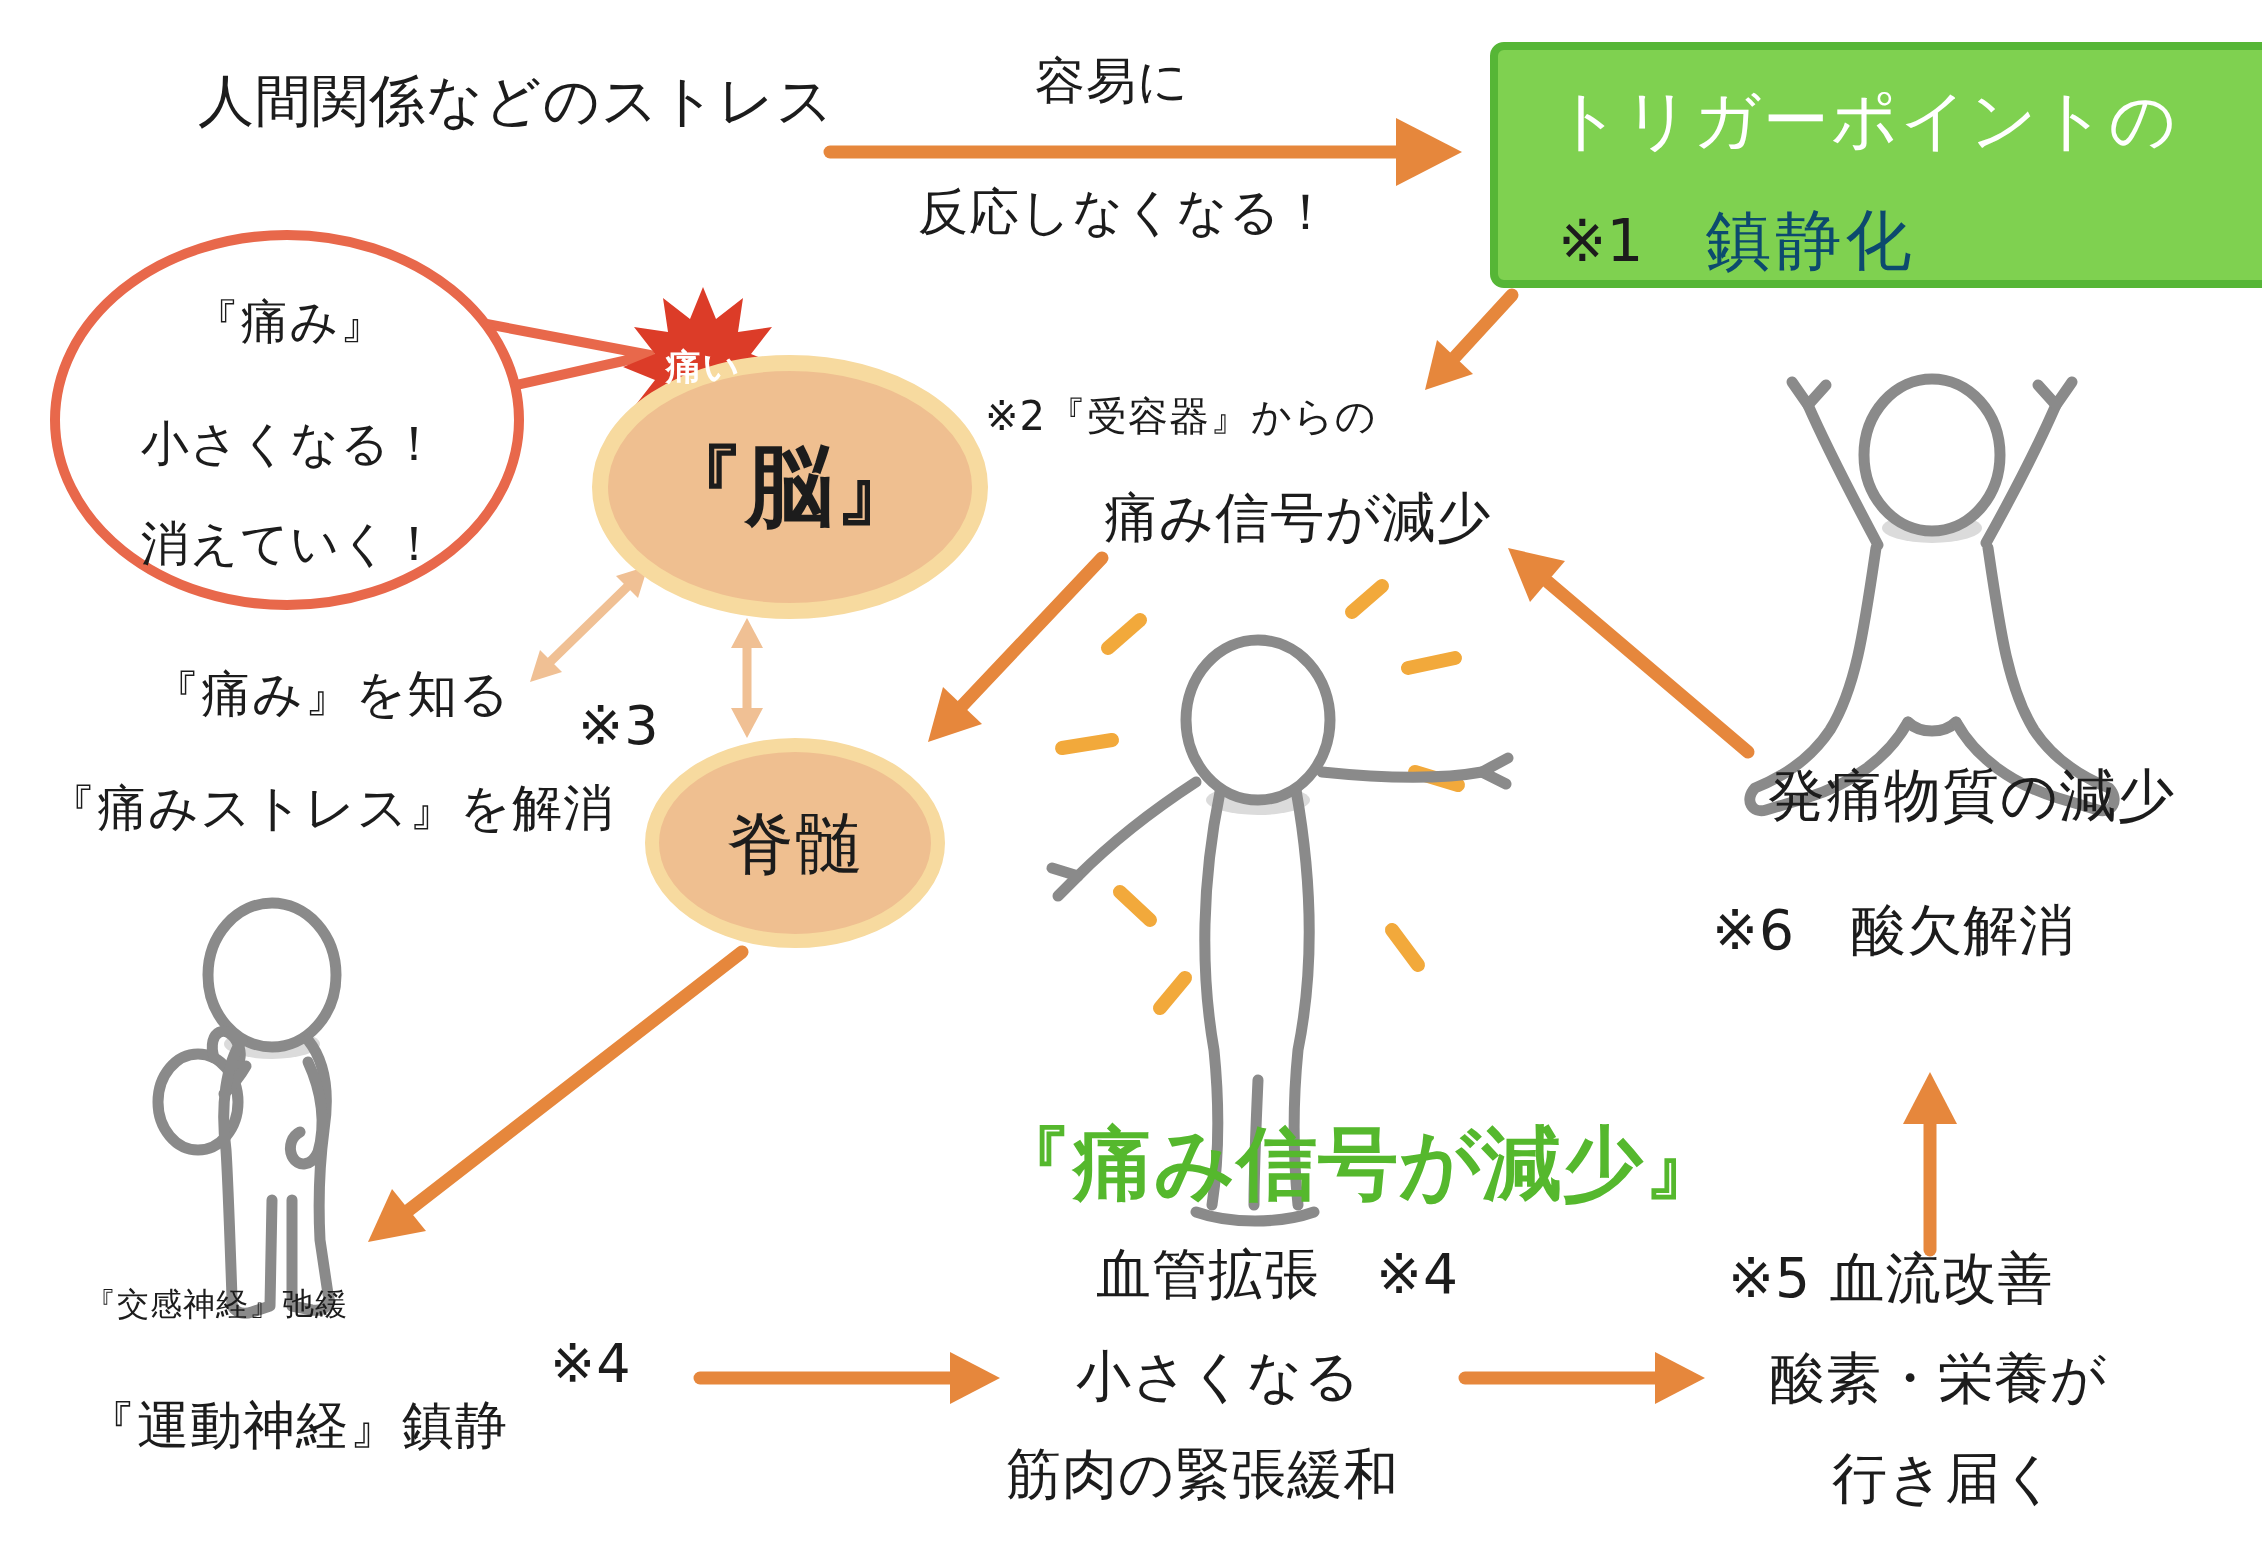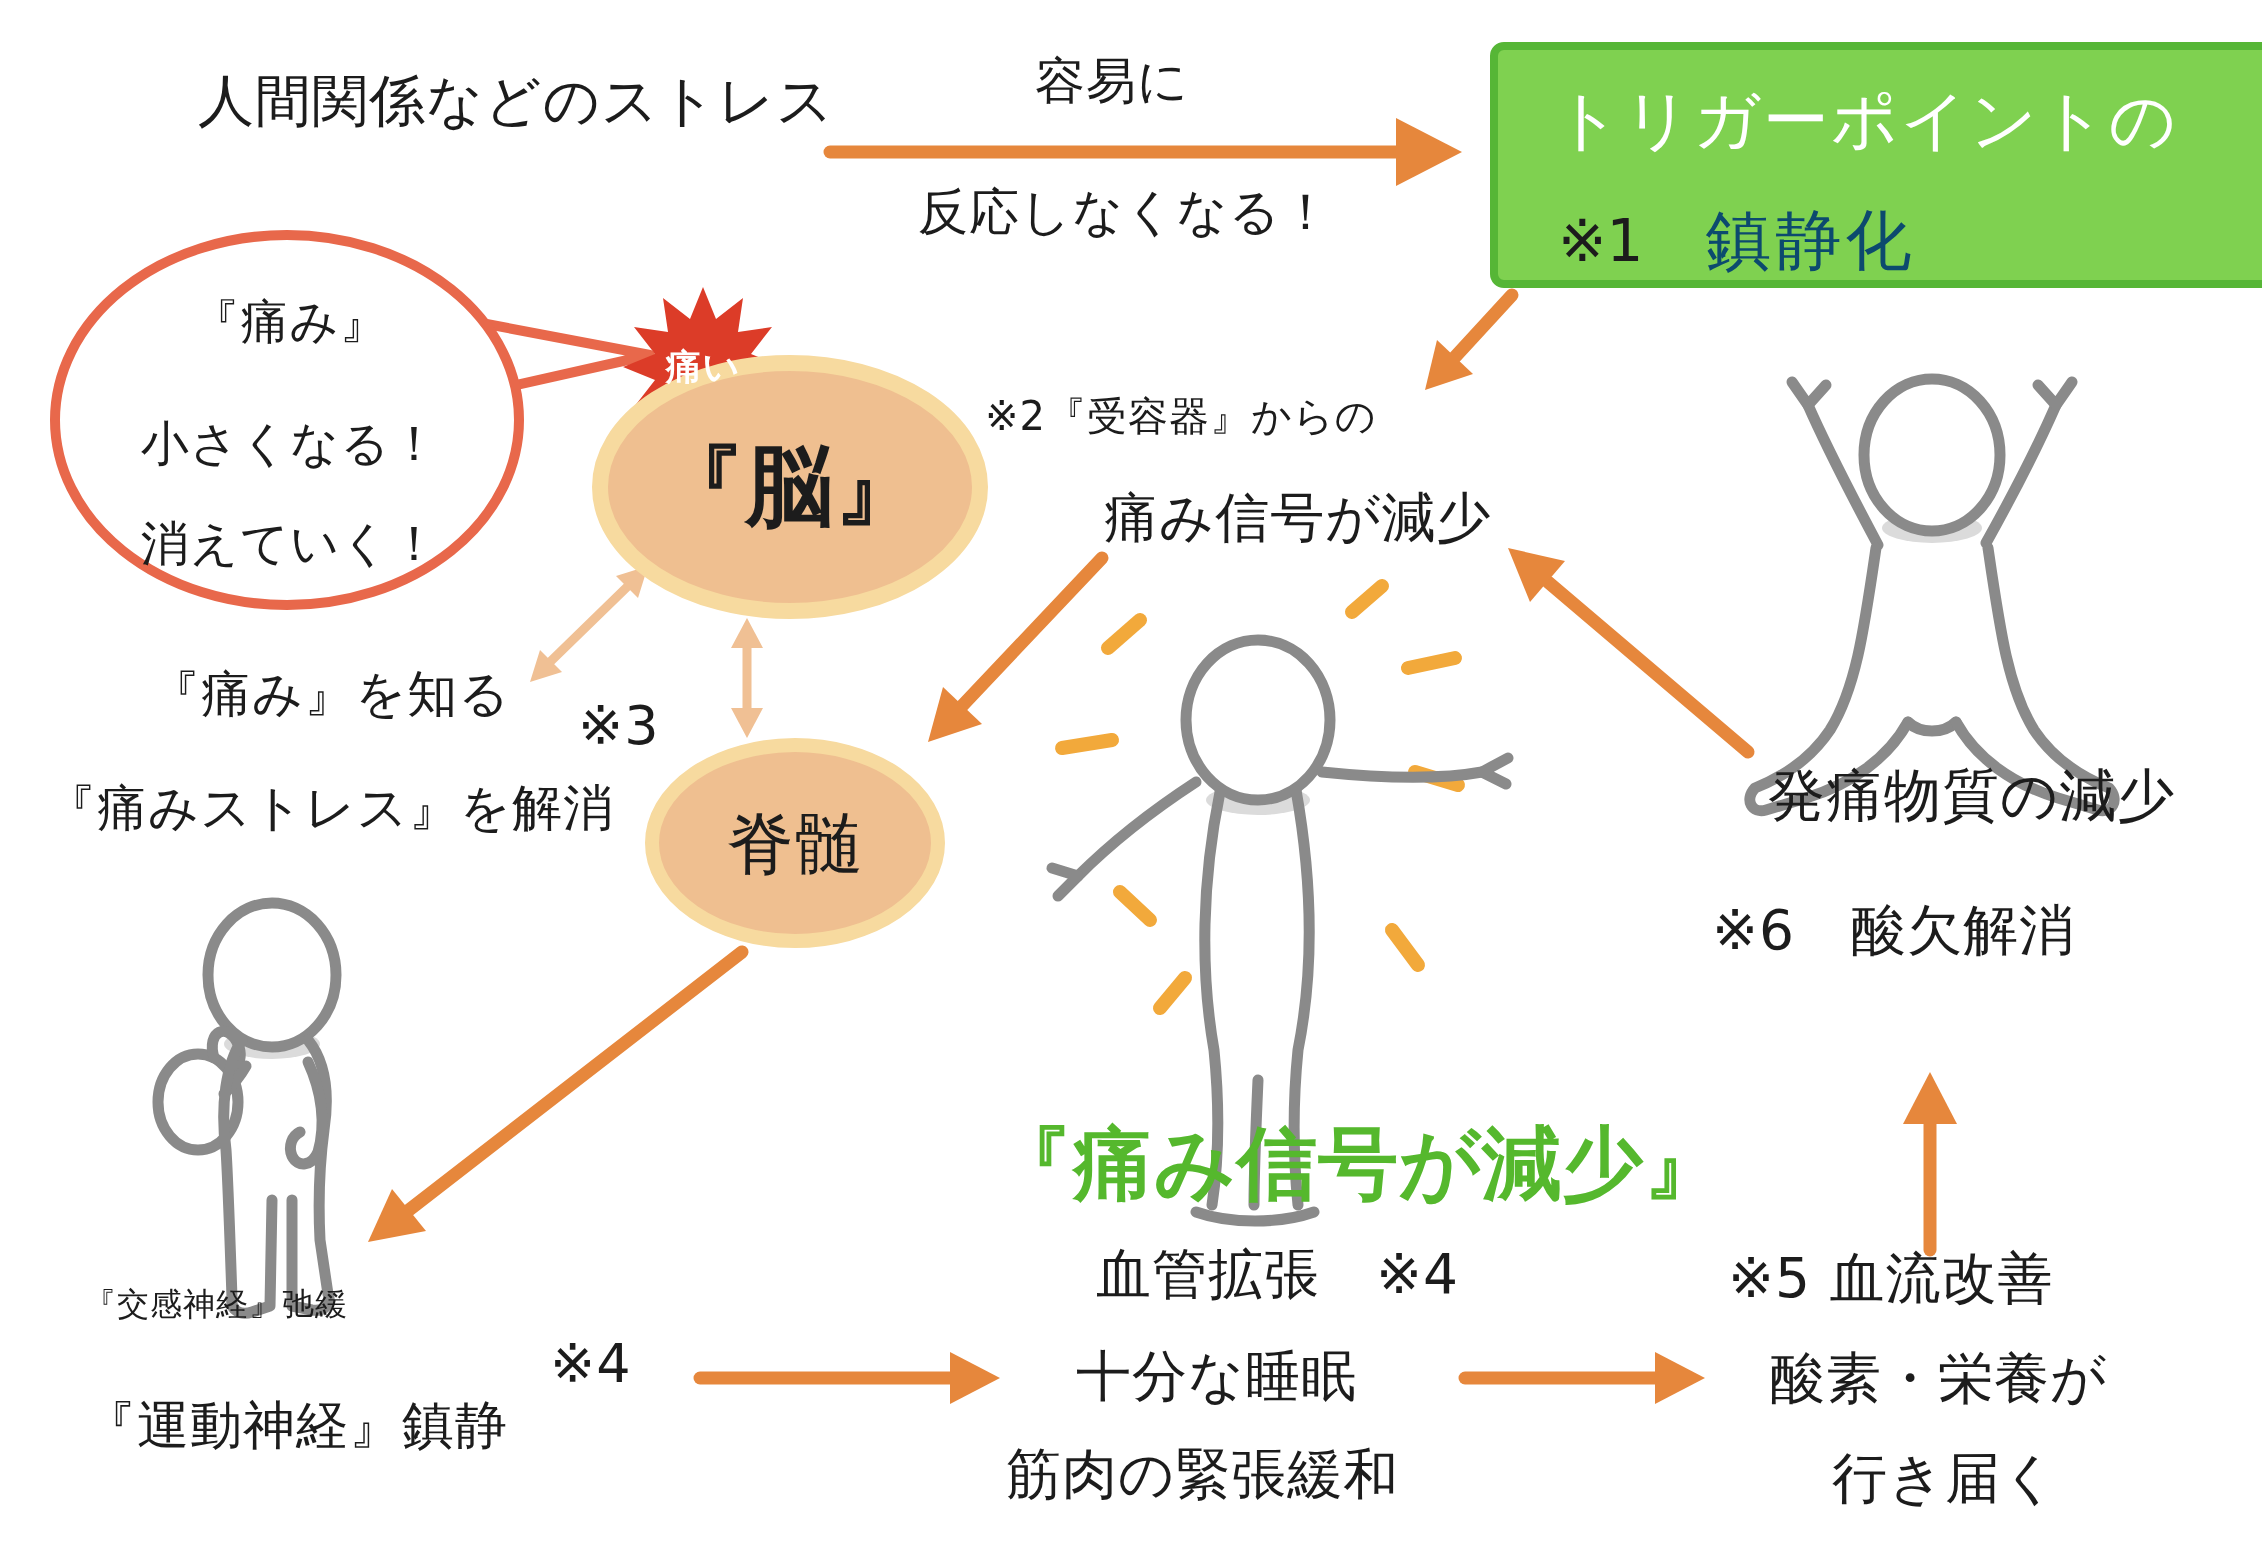--- a/index.html
+++ b/index.html
@@ -194,16 +194,16 @@
   <div class="lbl" style="left:1712px;top:902px;font-size:55px;">※6　酸欠解消</div>
   <div class="lbl" style="left:1728px;top:1250px;font-size:55px;">※5 血流改善</div>
   <div class="lbl" style="left:1770px;top:1350px;font-size:55px;">酸素・栄養が</div>
   <div class="lbl" style="left:1832px;top:1450px;font-size:55px;">行き届く</div>
 
   <div class="lbl" style="left:84px;top:1288px;font-size:32px;">『交感神経』弛緩</div>
   <div class="lbl" style="left:550px;top:1336px;font-size:54px;">※4</div>
   <div class="lbl" style="left:84px;top:1398px;font-size:52px;">『運動神経』鎮静</div>
 
   <div class="lbl" style="left:1096px;top:1246px;font-size:55px;">血管拡張　※4</div>
-  <div class="lbl" style="left:1076px;top:1348px;font-size:55px;">十分な睡眠</div>
+  <div class="lbl" style="left:1076px;top:1348px;font-size:55px;">小さくなる</div>
   <div class="lbl" style="left:1006px;top:1446px;font-size:55px;">筋肉の緊張緩和</div>
 
 </div>
 
 </body></html>

